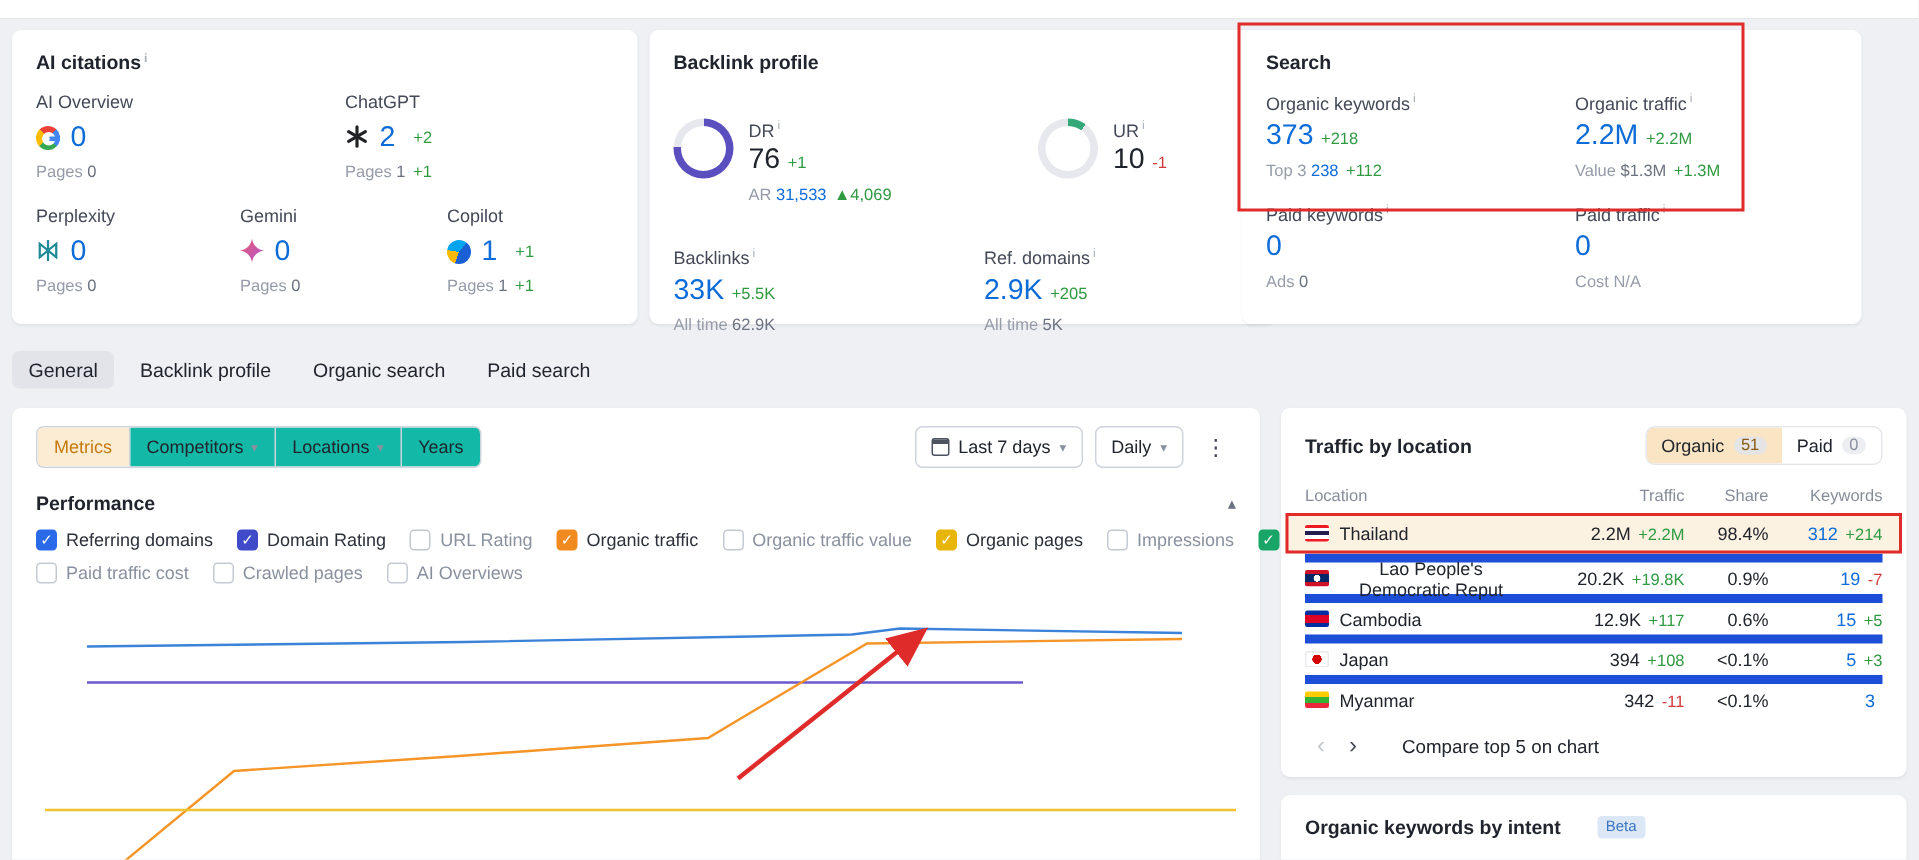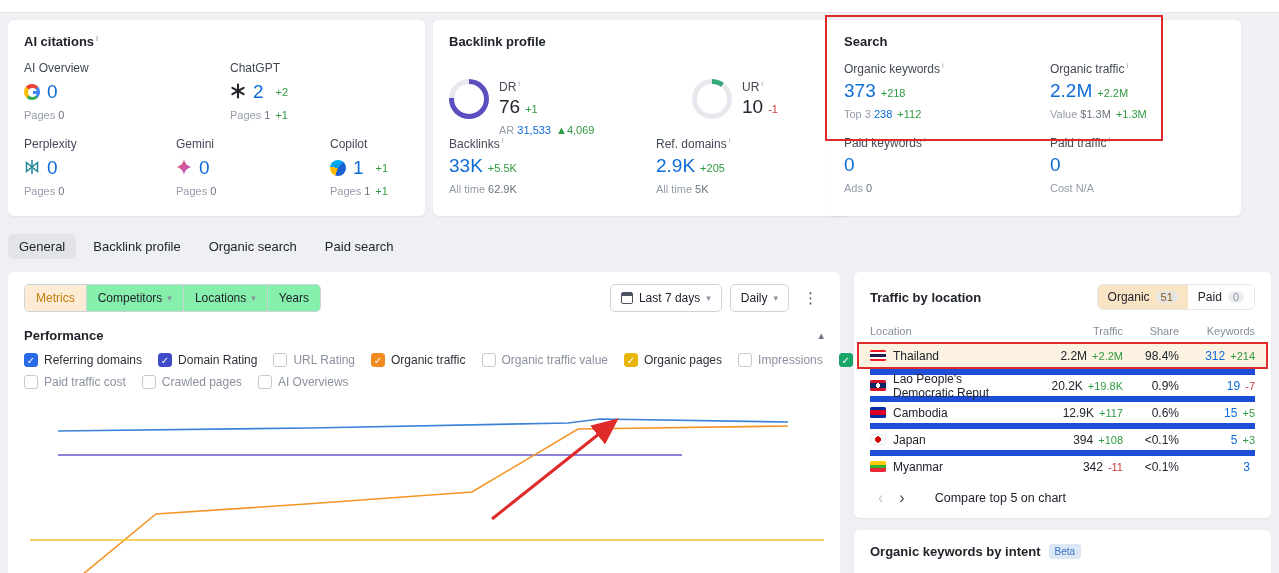--- a/index.html
+++ b/index.html
@@ -35,21 +35,21 @@
 
   .red-box { position:absolute; border:2px solid #e02b2b; pointer-events:none; z-index:6; }
 
   
   .tabs { position:absolute; left:8px; top:234px; display:flex; gap:6px; align-items:center; }
   .tab { padding:5px 11px; font-size:13px; border-radius:5px; color:#20242c; cursor:pointer; }
   .tab.active { background:#e2e4e9; }
 
   
   .seg-group { display:flex; border:1px solid #cfd4dc; border-radius:5px; overflow:hidden; height:28px; }
-  .seg { padding:6px 11px; font-size:12px; border-right:1px solid #cfd4dc; background:#86efac; display:flex; align-items:center; gap:5px; white-space:nowrap; }
+  .seg { padding:6px 11px; font-size:12px; border-right:1px solid #cfd4dc; background:#14b8a6; display:flex; align-items:center; gap:5px; white-space:nowrap; }
   .seg:last-child { border-right:none; }
   .seg.metrics-active { background:#fcecd4; color:#c47a0e; }
   .btn { border:1px solid #cfd4dc; border-radius:5px; background:#fff; height:28px; padding:0 10px; display:flex; align-items:center; gap:6px; white-space:nowrap; }
   .chev-down { color:#8a919e; font-size:9px; }
   .chev-down::before { content:"▾"; }
   .dots-icon { color:#434956; font-size:15px; padding:0 6px; }
   .dots-icon::before { content:"⋮"; }
   .cal-icon { width:12px; height:12px; border:1.4px solid #4c5260; border-radius:2px; display:inline-block;
     background:linear-gradient(180deg,#4c5260 0 3px,transparent 3px); }
   .collapse-icon { color:#6b7280; font-size:11px; }
@@ -60,21 +60,21 @@
   .cb { display:flex; align-items:center; gap:6px; cursor:pointer; white-space:nowrap; }
   .box { width:14px; height:14px; border-radius:3px; border:1px solid #c4c9d2; background:#fff; color:#fff;
     font-size:10px; line-height:13px; text-align:center; flex:none; }
   .box.checked::before { content:"✓"; }
   .cb-label { color:#2b3039; font-size:12px; }
   .cb-label.off { color:#8a919e; }
 
   
   .thead, .trow { display:flex; align-items:center; height:27px; font-size:12px; }
   .thead { color:#868d99; font-size:11px; height:22px; }
-  .c-loc { flex:1; display:flex; align-items:center; gap:7px; min-width:0; }
+  .c-loc { flex:1; display:flex; align-items:center; gap:7px; min-width:0;text-align:center; }
   .c-tr { width:108px; display:flex; justify-content:flex-end; align-items:baseline; }
   .c-sh { width:56px; text-align:right; }
   .c-kw { width:76px; display:flex; justify-content:flex-end; align-items:baseline; }
   .trow { border-top:6px solid #1d4ed8; }
   .trow.hl { background:#fcf2e2; position:relative; margin:0 -13px; padding:0 13px; border-top:none; }
   .trow.hl::after { content:""; position:absolute; inset:0; border:2px solid #e02b2b; pointer-events:none; }
   .flag { width:16px; height:11px; border-radius:1.5px; display:inline-block; flex:none; }
   .flag-th { background:linear-gradient(180deg,#ed1c24 0 17%,#fff 17% 38%,#241d4f 38% 62%,#fff 62% 83%,#ed1c24 83% 100%); }
   .flag-la { background:radial-gradient(circle at 50% 50%,#fff 0 2.2px,rgba(255,255,255,0) 2.4px),linear-gradient(180deg,#ce1126 0 25%,#002868 25% 75%,#ce1126 75% 100%); }
   .flag-kh { background:linear-gradient(180deg,#032ea1 0 27%,#e00025 27% 73%,#032ea1 73% 100%); }
@@ -125,21 +125,21 @@
                 <line x1="2.4" y1="4.8" x2="13.6" y2="11.2"></line>
                 <line x1="2.4" y1="11.2" x2="13.6" y2="4.8"></line>
               </g>
             </svg></span>
         <span class="big">2</span>
         <span class="chg">+2</span>
       </div>
       <div class="sub"><span>Pages</span><span class="sub-dark">1</span><span class="chg">+1</span></div>
     </div>
   </div>
-  <div style="display:flex;margin-top:16px;gap:16px;">
+  <div style="display:flex;margin-top:16px;">
     <div style="width:136px;">
       <div class="lbl">Perplexity</div>
       <div class="val-row">
         <span><svg width="16" height="16" viewBox="0 0 16 16" fill="none" stroke="#208a96" stroke-width="1.5">
               <path d="M8 1v14"></path>
               <path d="M2.5 3.5 8 8 2.5 12.5z"></path>
               <path d="M13.5 3.5 8 8l5.5 4.5z"></path>
             </svg></span>
         <span class="big">0</span>
         <span class="chg"></span>
@@ -187,21 +187,21 @@
       </div>
     </div>
     <div style="display:flex;gap:10px;">
       <div class="gauge" style="background: conic-gradient(rgb(53, 168, 121) 0deg, rgb(53, 168, 121) 10%, rgb(231, 232, 238) 0deg);"></div>
       <div>
         <div class="lbl sup-i">UR</div>
         <div style="margin-top:2px;"><span class="big dark">10</span><span class="chg neg">-1</span></div>
       </div>
     </div>
   </div>
-  <div style="display:flex;margin-top:0;">
+  <div style="display:flex;margin-top:28px;">
     <div style="width:207px;">
       <div class="lbl sup-i">Backlinks</div>
       <div style="margin-top:4px;"><span class="big">33K</span><span class="chg">+5.5K</span></div>
       <div class="sub"><span>All time</span><span class="sub-dark">62.9K</span></div>
     </div>
     <div>
       <div class="lbl sup-i">Ref. domains</div>
       <div style="margin-top:4px;"><span class="big">2.9K</span><span class="chg">+205</span></div>
       <div class="sub"><span>All time</span><span class="sub-dark">5K</span></div>
     </div>
@@ -445,17 +445,17 @@
   </div>
 
   <div class="tfoot">
     <span class="pg prev pg-prev"></span>
     <span class="pg next pg-next"></span>
     <span class="cmp">Compare top 5 on chart</span>
   </div>
 </div>
 
 <div class="card" style="left:854px;top:530px;width:417px;height:80px;padding:14px 16px;">
-  <div style="display:flex;align-items:center;gap:8px;">
+  <div style="display:flex;align-items:center;gap:24px;">
     <div class="card-title">Organic keywords by intent</div>
     <span class="beta">Beta</span>
   </div>
 </div>
 
 </body></html>

